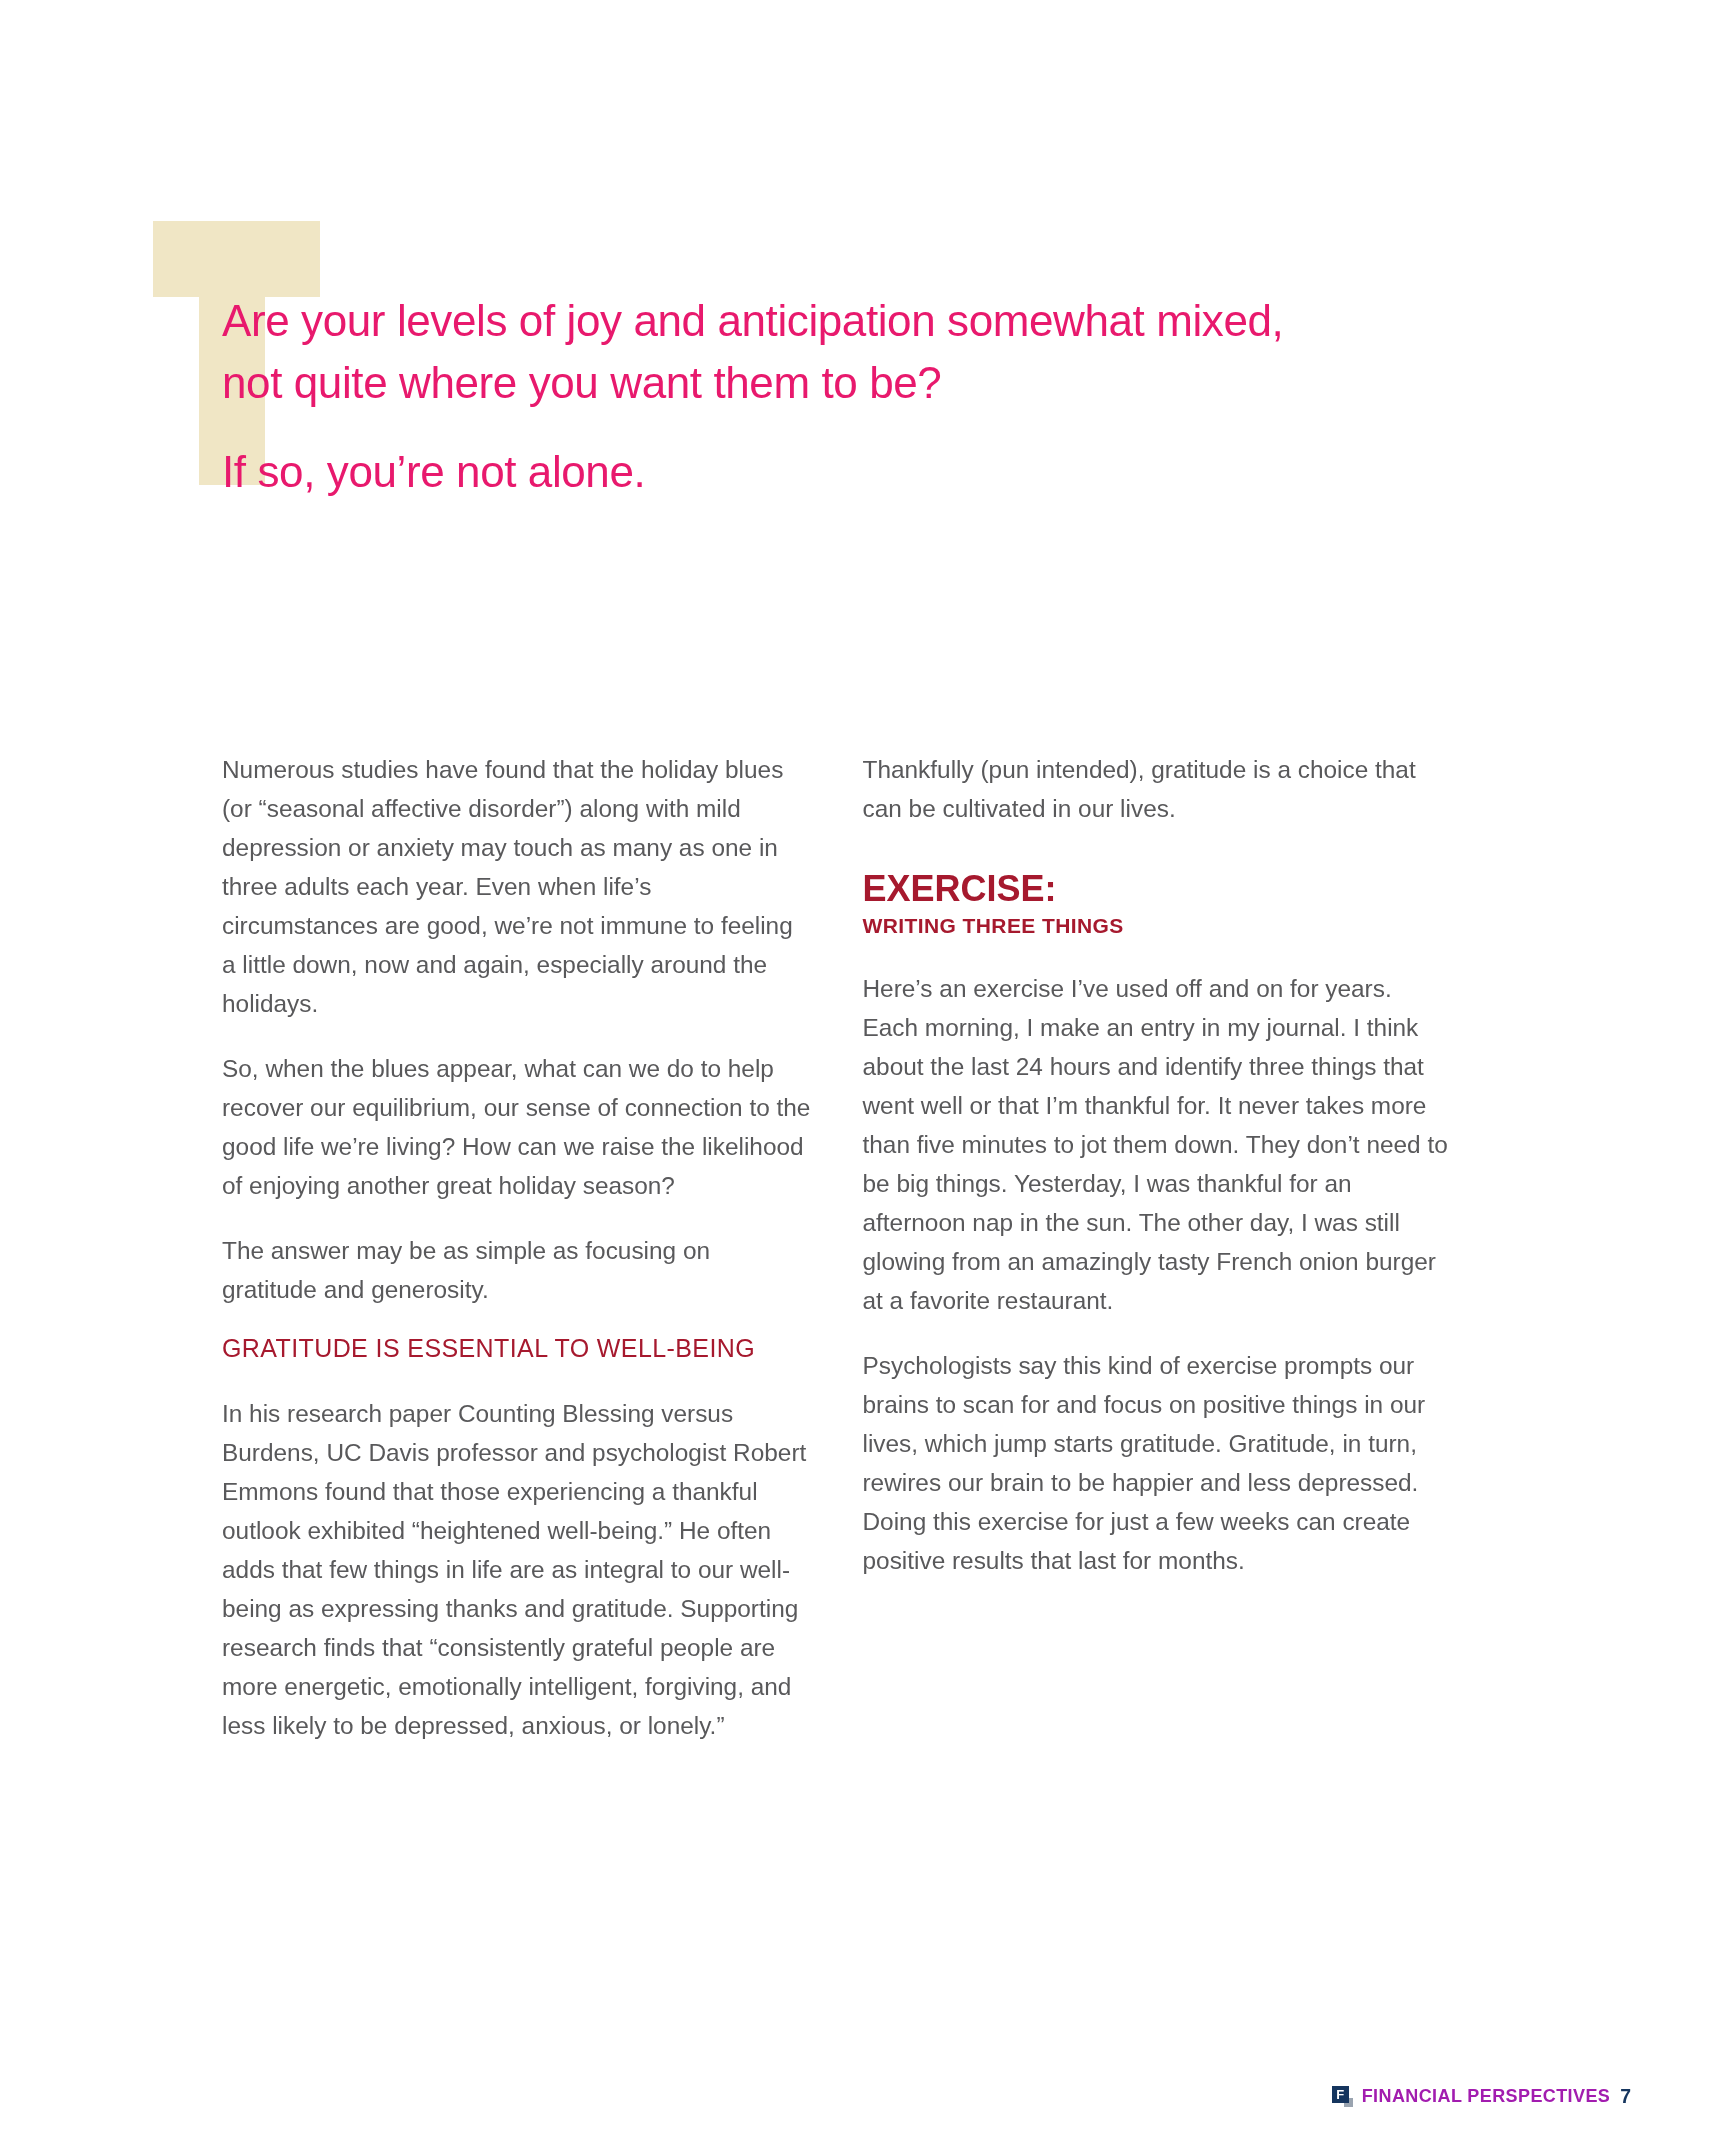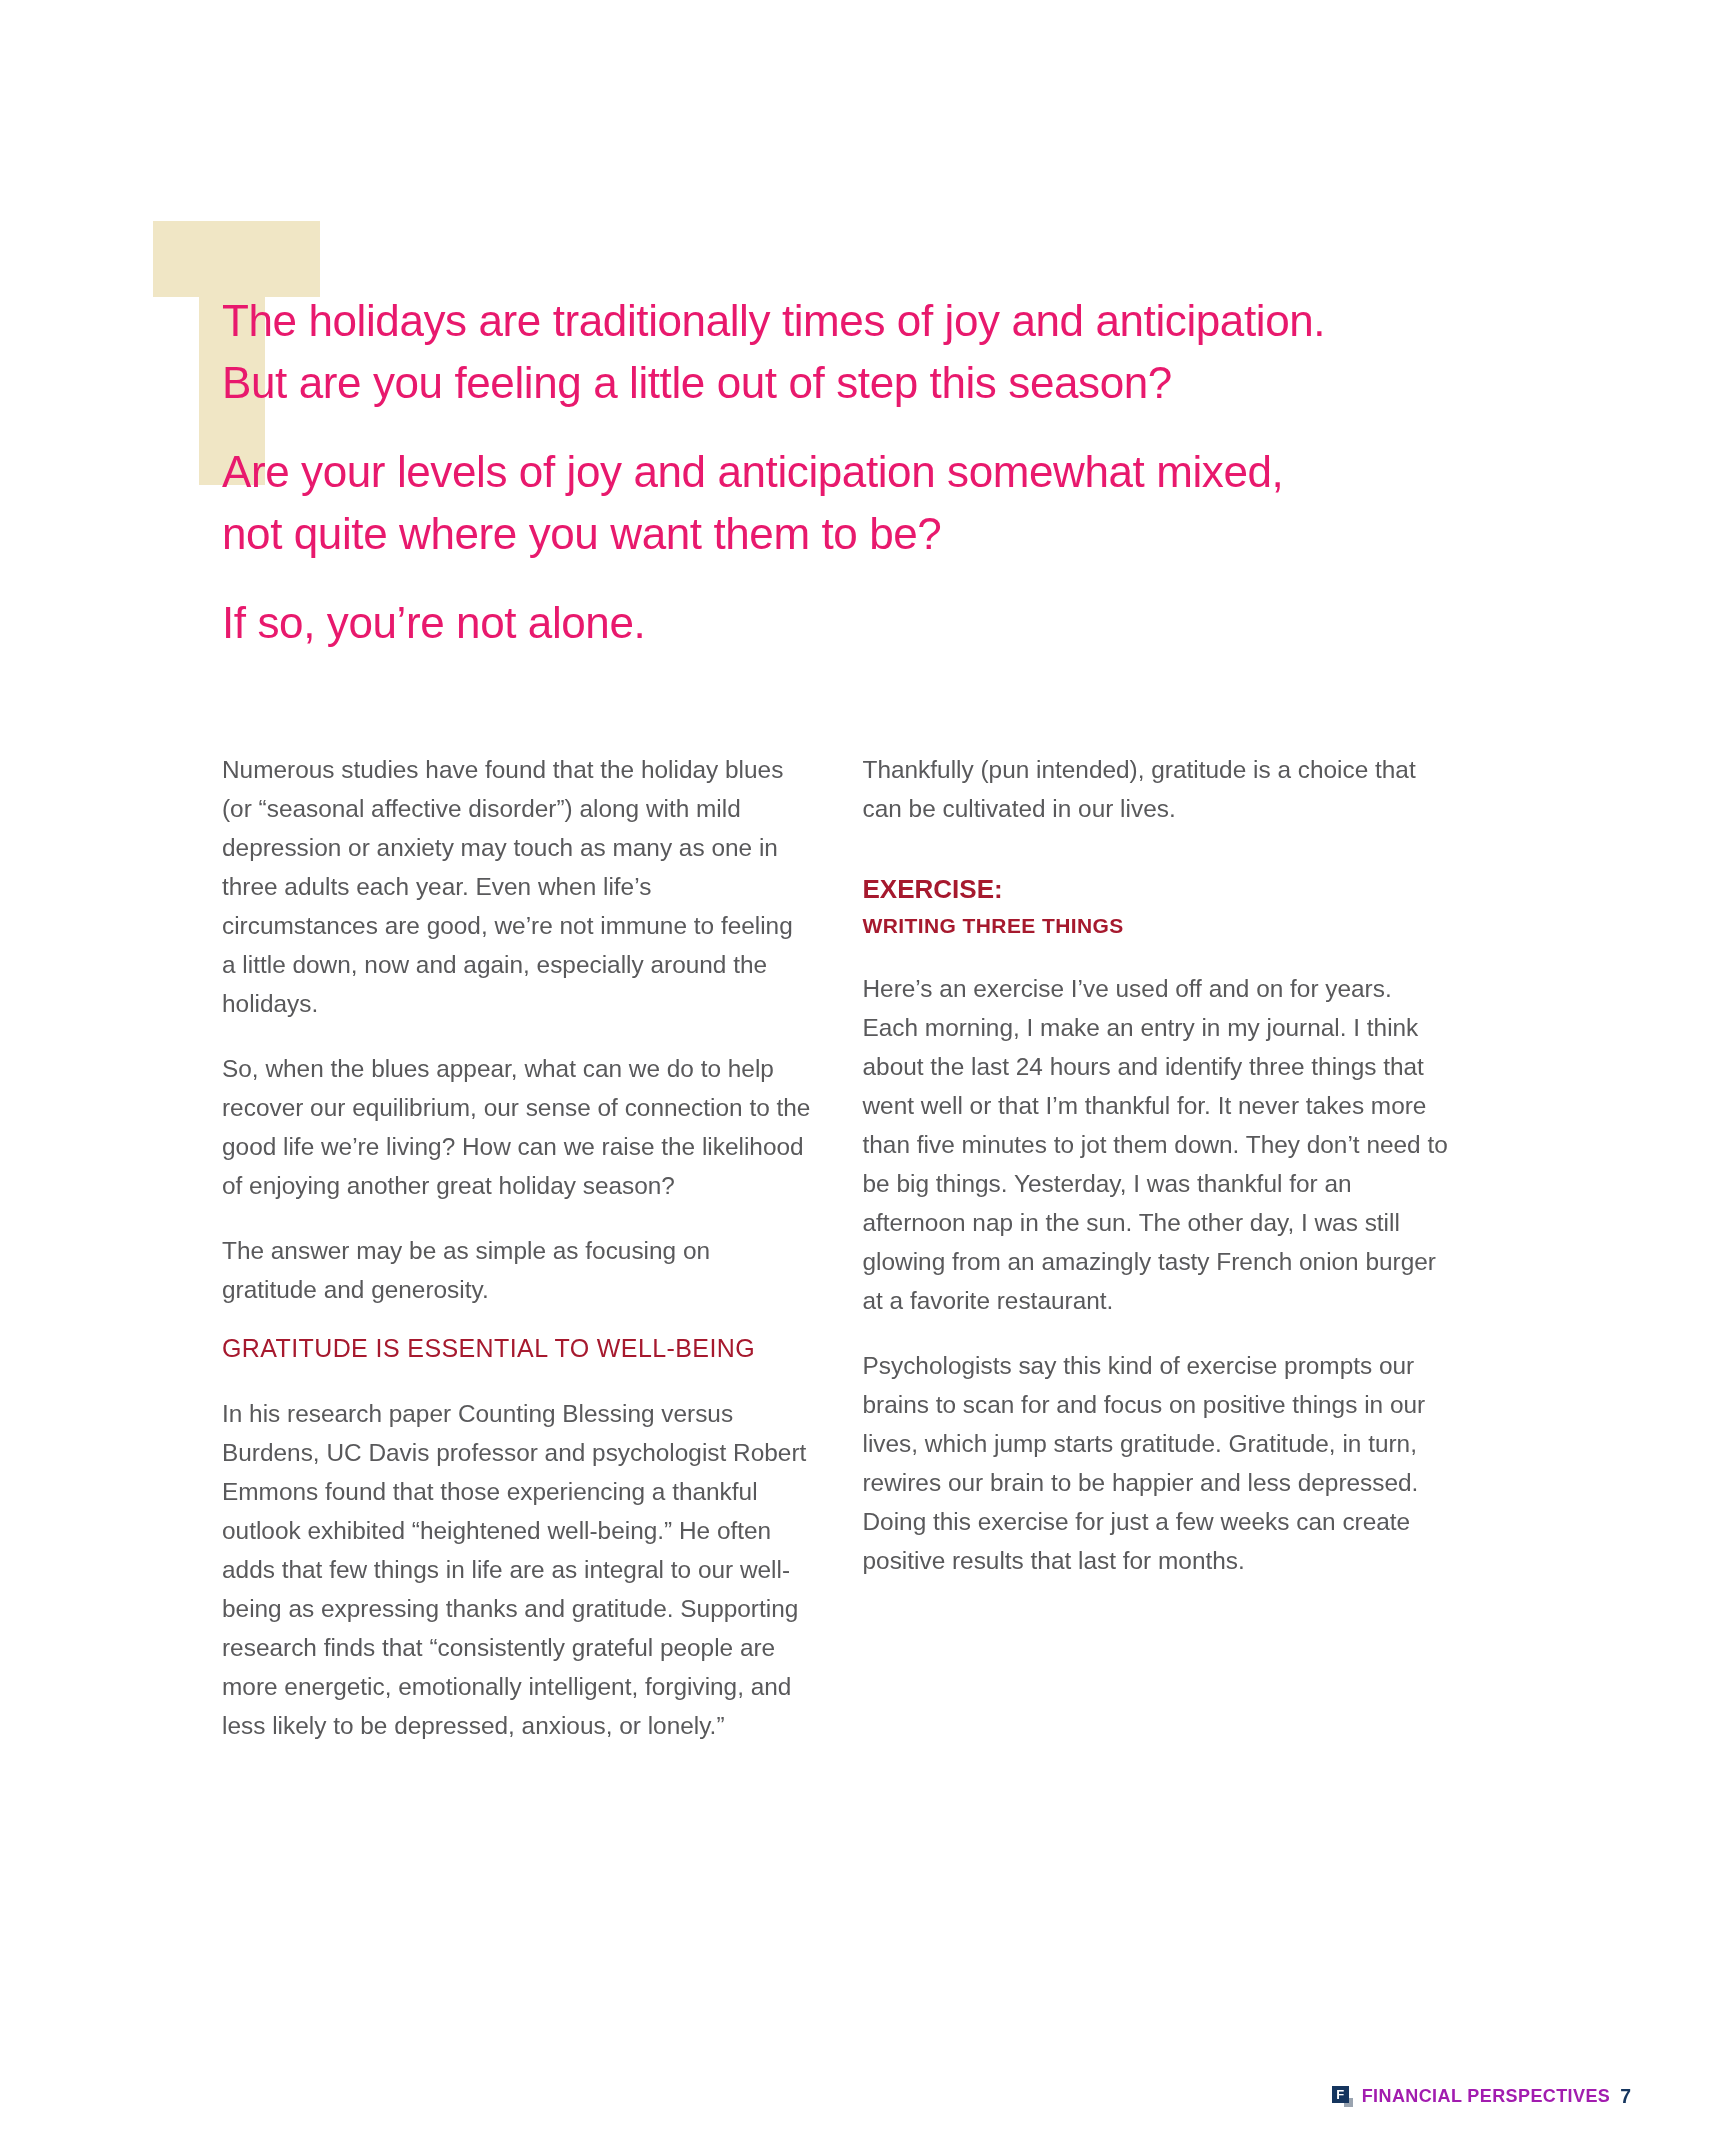--- a/index.html
+++ b/index.html
@@ -69,21 +69,21 @@
     color: #a6192e;
     font-weight: 400;
     font-size: 25px;
     letter-spacing: 0.4px;
     line-height: 27px;
     margin: 21.5px 0 32px 0;
   }
   .exercise-heading {
     color: #a6192e;
     font-weight: 700;
-    font-size: 26px;
+    font-size: 36px;
     line-height: 36px;
     margin: 43px 0 5.7px 0;
   }
   .exercise-subheading {
     color: #a6192e;
     font-weight: 700;
     font-size: 21px;
     letter-spacing: 0.4px;
     line-height: 26px;
     margin: 0 0 30px 0;
@@ -132,24 +132,20 @@
 
 <div class="page">
 
   <div class="dropcap">
     <div class="bar"></div>
     <div class="stem"></div>
   </div>
 
   <div class="headline">
     <div class="hl-para">
-      <div class="hl-line">The holidays are traditionally times of joy and anticipation.</div>
-      <div class="hl-line">But are you feeling a little out of step this season?</div>
-    </div>
-    <div class="hl-para">
       <div class="hl-line">Are your levels of joy and anticipation somewhat mixed,</div>
       <div class="hl-line">not quite where you want them to be?</div>
     </div>
     <div class="hl-para">
       <div class="hl-line">If so, you’re not alone.</div>
     </div>
   </div>
 
   <div class="body-columns">
 

